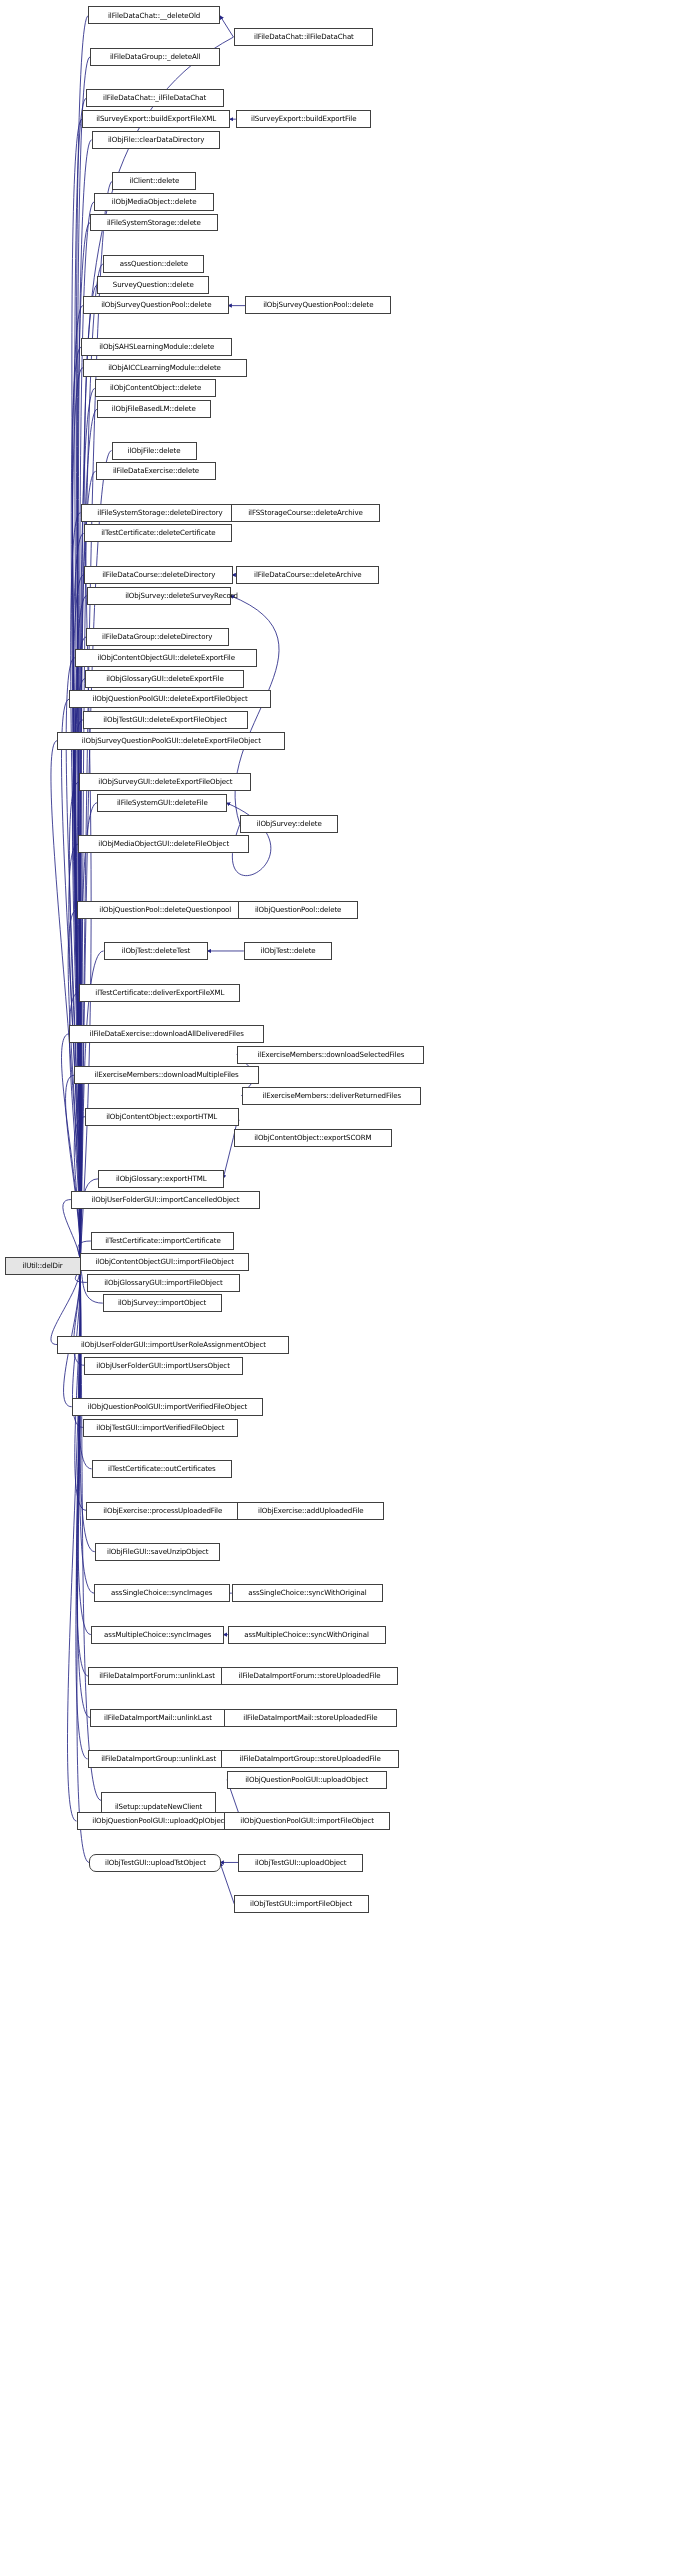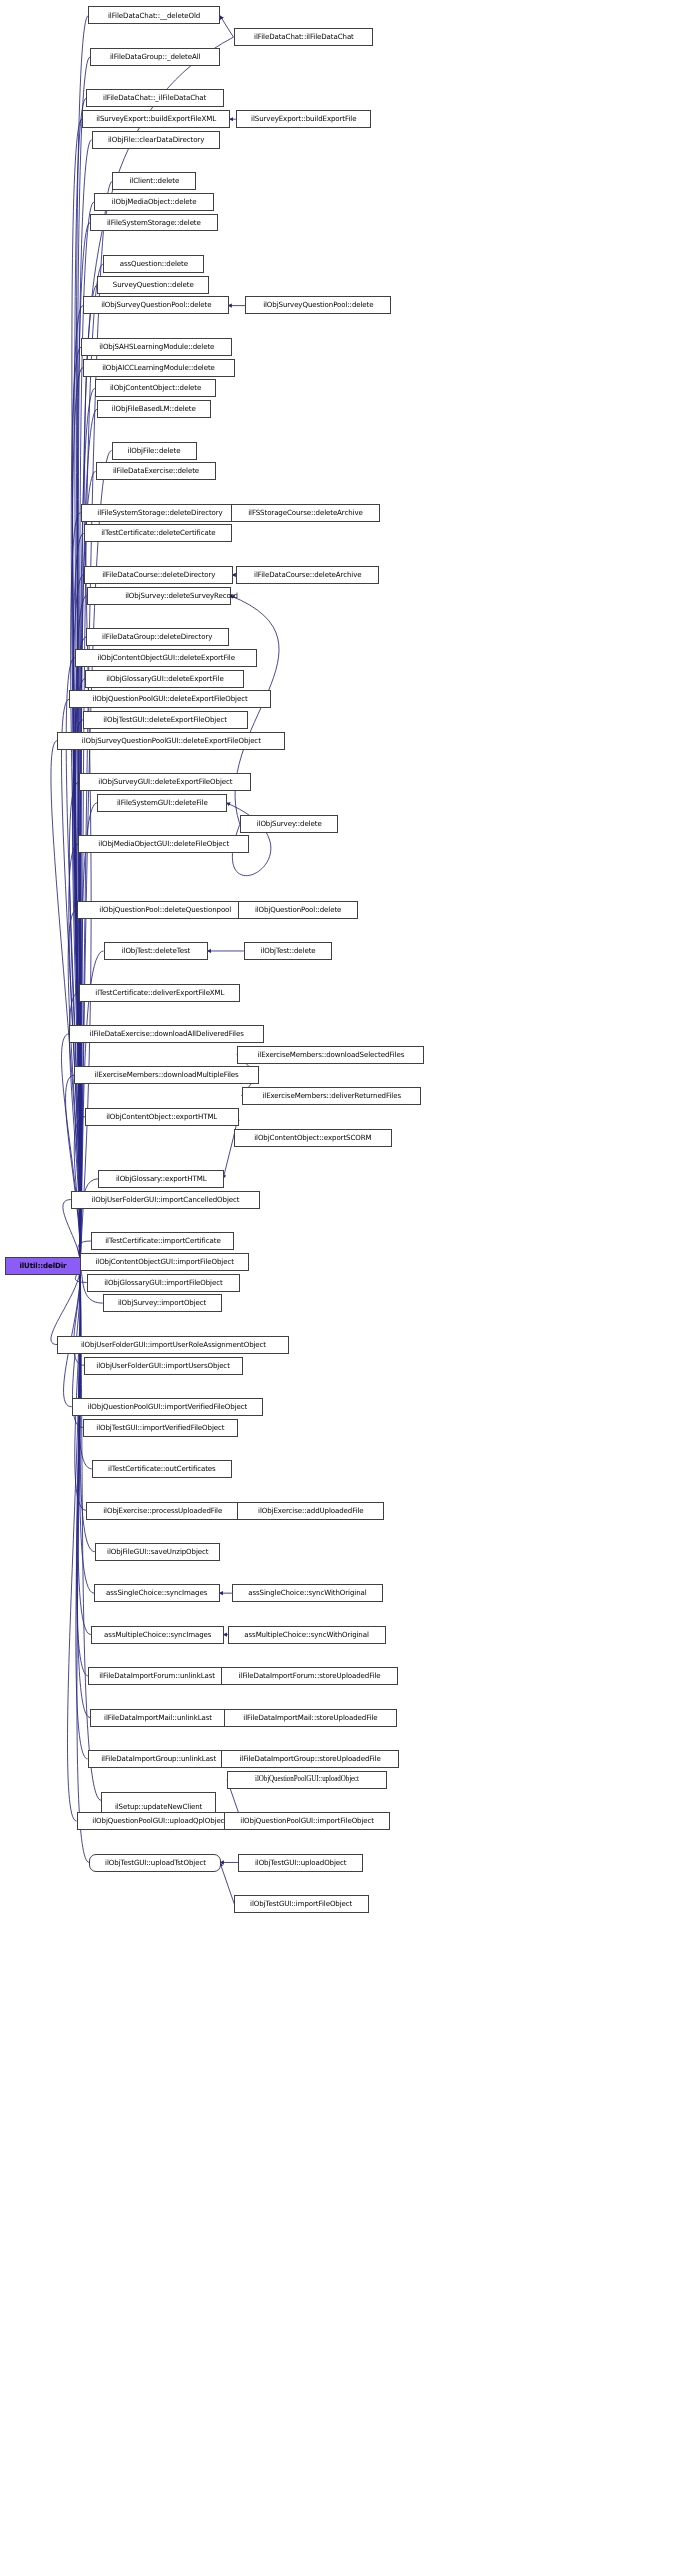--- a/index.html
+++ b/index.html
@@ -15,23 +15,22 @@
     font-size:7.2px;
     line-height:1;
     display:flex;
     align-items:center;
     justify-content:center;
     white-space:nowrap;
     letter-spacing:-0.1px;
     overflow:visible;
   }
   .node.root{
-    background:#8b5cf6;
+    background:#e5e5e5;
     border-color:#404040;
-    font-weight:bold;
   }
   .node-label{
     display:block;
     transform:scale(0.98,1);
     transform-origin:center;
   }
 </style>
 </head>
 <body>
 
@@ -168,21 +167,21 @@
       </div>
       <div class="node" style="left: 83px; top: 296px; width: 146px; height: 17.5px;">
         <span class="node-label">ilObjSurveyQuestionPool::delete</span>
       </div>
       <div class="node" style="left: 245px; top: 296px; width: 146px; height: 17.5px;">
         <span class="node-label">ilObjSurveyQuestionPool::delete</span>
       </div>
       <div class="node" style="left: 81px; top: 338px; width: 151px; height: 17.5px;">
         <span class="node-label">ilObjSAHSLearningModule::delete</span>
       </div>
-      <div class="node" style="left: 83px; top: 359px; width: 152px; height: 17.5px;">
+      <div class="node" style="left: 83px; top: 359px; width: 164px; height: 17.5px;">
         <span class="node-label">ilObjAICCLearningModule::delete</span>
       </div>
       <div class="node" style="left: 95px; top: 379px; width: 121px; height: 17.5px;">
         <span class="node-label">ilObjContentObject::delete</span>
       </div>
       <div class="node" style="left: 97px; top: 400px; width: 114px; height: 17.5px;">
         <span class="node-label">ilObjFileBasedLM::delete</span>
       </div>
       <div class="node" style="left: 112px; top: 442px; width: 85px; height: 17.5px;">
         <span class="node-label">ilObjFile::delete</span>
@@ -306,21 +305,21 @@
       </div>
       <div class="node" style="left: 86px; top: 1502px; width: 153px; height: 17.5px;">
         <span class="node-label">ilObjExercise::processUploadedFile</span>
       </div>
       <div class="node" style="left: 237px; top: 1502px; width: 147px; height: 17.5px;">
         <span class="node-label">ilObjExercise::addUploadedFile</span>
       </div>
       <div class="node" style="left: 95px; top: 1543px; width: 125px; height: 17.5px;">
         <span class="node-label">ilObjFileGUI::saveUnzipObject</span>
       </div>
-      <div class="node" style="left: 94px; top: 1584px; width: 126px; height: 17.5px;">
+      <div class="node" style="left: 94px; top: 1584px; width: 136px; height: 17.5px;">
         <span class="node-label">assSingleChoice::syncImages</span>
       </div>
       <div class="node" style="left: 232px; top: 1584px; width: 151px; height: 17.5px;">
         <span class="node-label">assSingleChoice::syncWithOriginal</span>
       </div>
       <div class="node" style="left: 91px; top: 1626px; width: 133px; height: 17.5px;">
         <span class="node-label">assMultipleChoice::syncImages</span>
       </div>
       <div class="node" style="left: 228px; top: 1626px; width: 158px; height: 17.5px;">
         <span class="node-label">assMultipleChoice::syncWithOriginal</span>
@@ -339,21 +338,21 @@
       </div>
       <div class="node" style="left: 88px; top: 1750px; width: 141px; height: 17.5px;">
         <span class="node-label">ilFileDataImportGroup::unlinkLast</span>
       </div>
       <div class="node" style="left: 221px; top: 1750px; width: 178px; height: 17.5px;">
         <span class="node-label">ilFileDataImportGroup::storeUploadedFile</span>
       </div>
       <div class="node" style="left: 101px; top: 1792px; width: 115px; height: 30px;">
         <span class="node-label">ilSetup::updateNewClient</span>
       </div>
-      <div class="node" style="left: 227px; top: 1771px; width: 160px; height: 17.5px; font-family: Liberation Serif, serif;">
+      <div class="node" style="left: 227px; top: 1771px; width: 160px; height: 17.5px;">
         <span class="node-label">ilObjQuestionPoolGUI::uploadObject</span>
       </div>
       <div class="node" style="left: 77px; top: 1812px; width: 166px; height: 17.5px;">
         <span class="node-label">ilObjQuestionPoolGUI::uploadQplObject</span>
       </div>
       <div class="node" style="left: 224px; top: 1812px; width: 166px; height: 17.5px;">
         <span class="node-label">ilObjQuestionPoolGUI::importFileObject</span>
       </div>
       <div class="node" style="left: 89px; top: 1854px; width: 132px; height: 17.5px; border-radius: 7px;">
         <span class="node-label">ilObjTestGUI::uploadTstObject</span>

